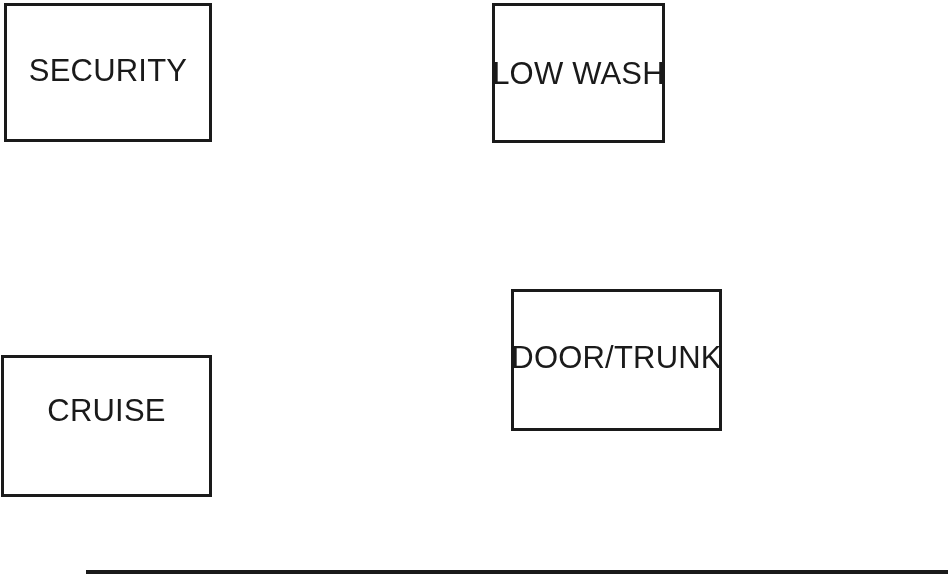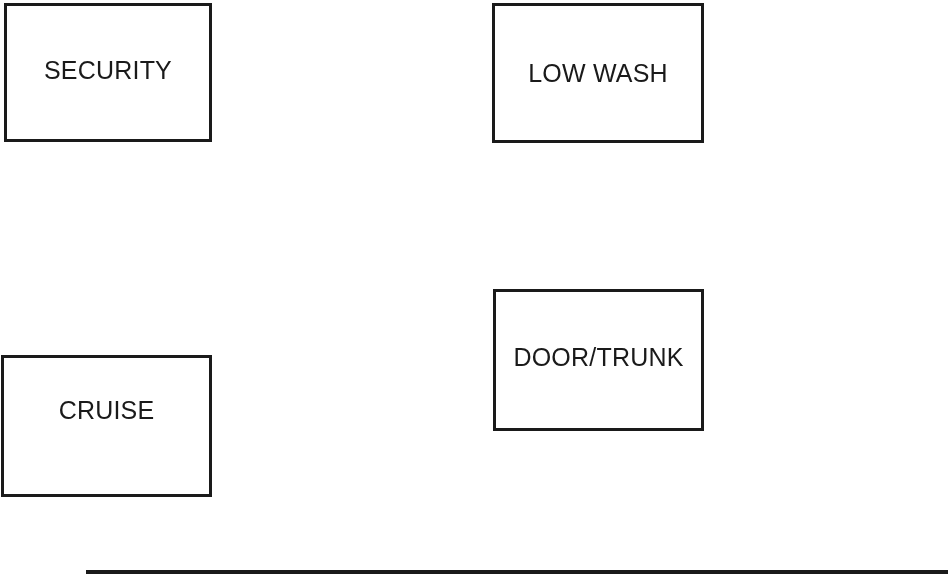--- a/index.html
+++ b/index.html
@@ -18,30 +18,30 @@
   .indicator-box {
     position: absolute;
     box-sizing: border-box;
     border: 3px solid var(--ink, #1a1a1a);
     background: var(--page-bg, #ffffff);
     display: flex;
     align-items: center;
     justify-content: center;
   }
   .indicator-label {
-    font-size: 25px;
+    font-size: 31px;
     font-weight: 400;
     letter-spacing: 0.2px;
     color: var(--ink, #1a1a1a);
     white-space: nowrap;
     line-height: 1;
   }
   .box-security   { left: 4px;   top: 3px;   width: 208px; height: 139px; padding-bottom: 4px; }
-  .box-low-wash   { left: 492px; top: 3px;   width: 212px; height: 140px; }
-  .box-door-trunk { left: 493px; top: 289px; width: 211px; height: 142px; padding-bottom: 5px; }
+  .box-low-wash   { left: 492px; top: 3px;   width: 173px; height: 140px; }
+  .box-door-trunk { left: 511px; top: 289px; width: 211px; height: 142px; padding-bottom: 5px; }
   .box-cruise     { left: 1px;   top: 355px; width: 211px; height: 142px; padding-bottom: 31px; }
   .bottom-rule {
     position: absolute;
     left: 86px;
     top: 570px;
     width: 862px;
     height: 4px;
     background: var(--ink, #1a1a1a);
   }
 </style>

